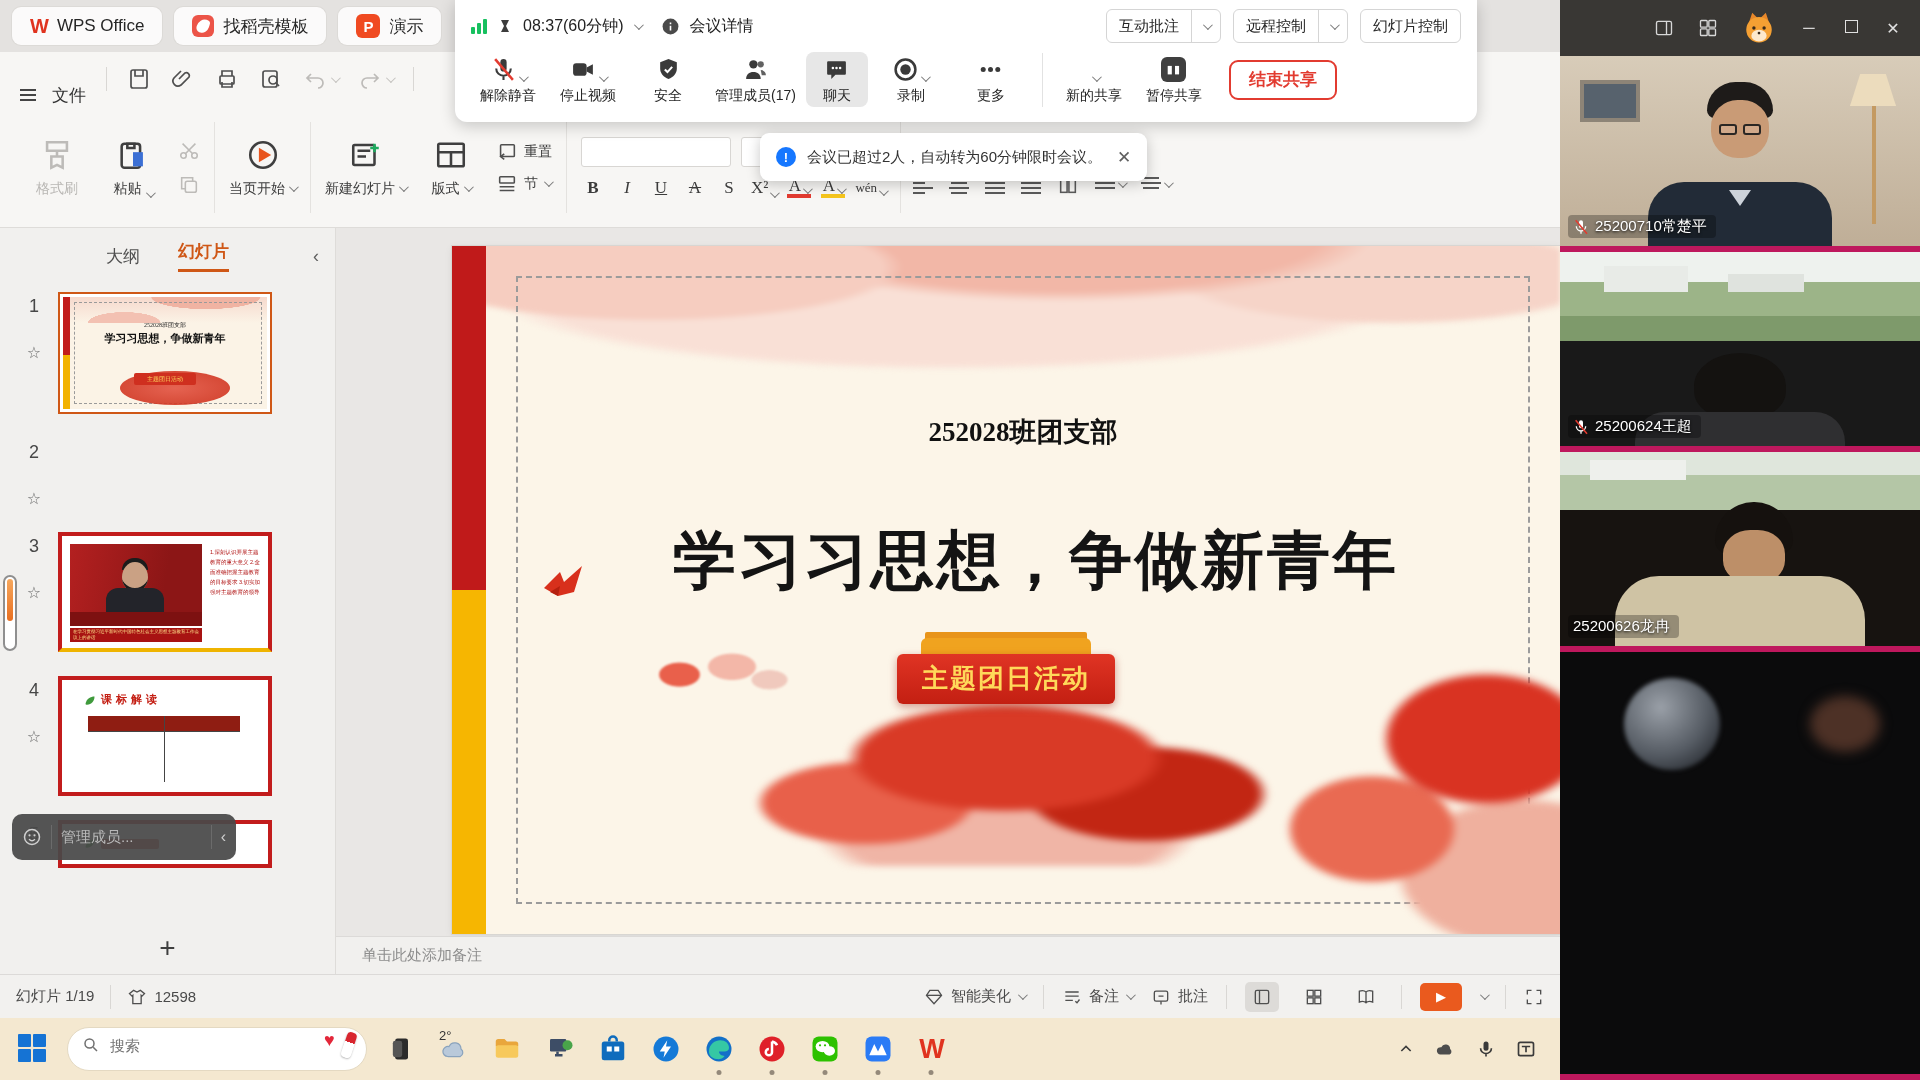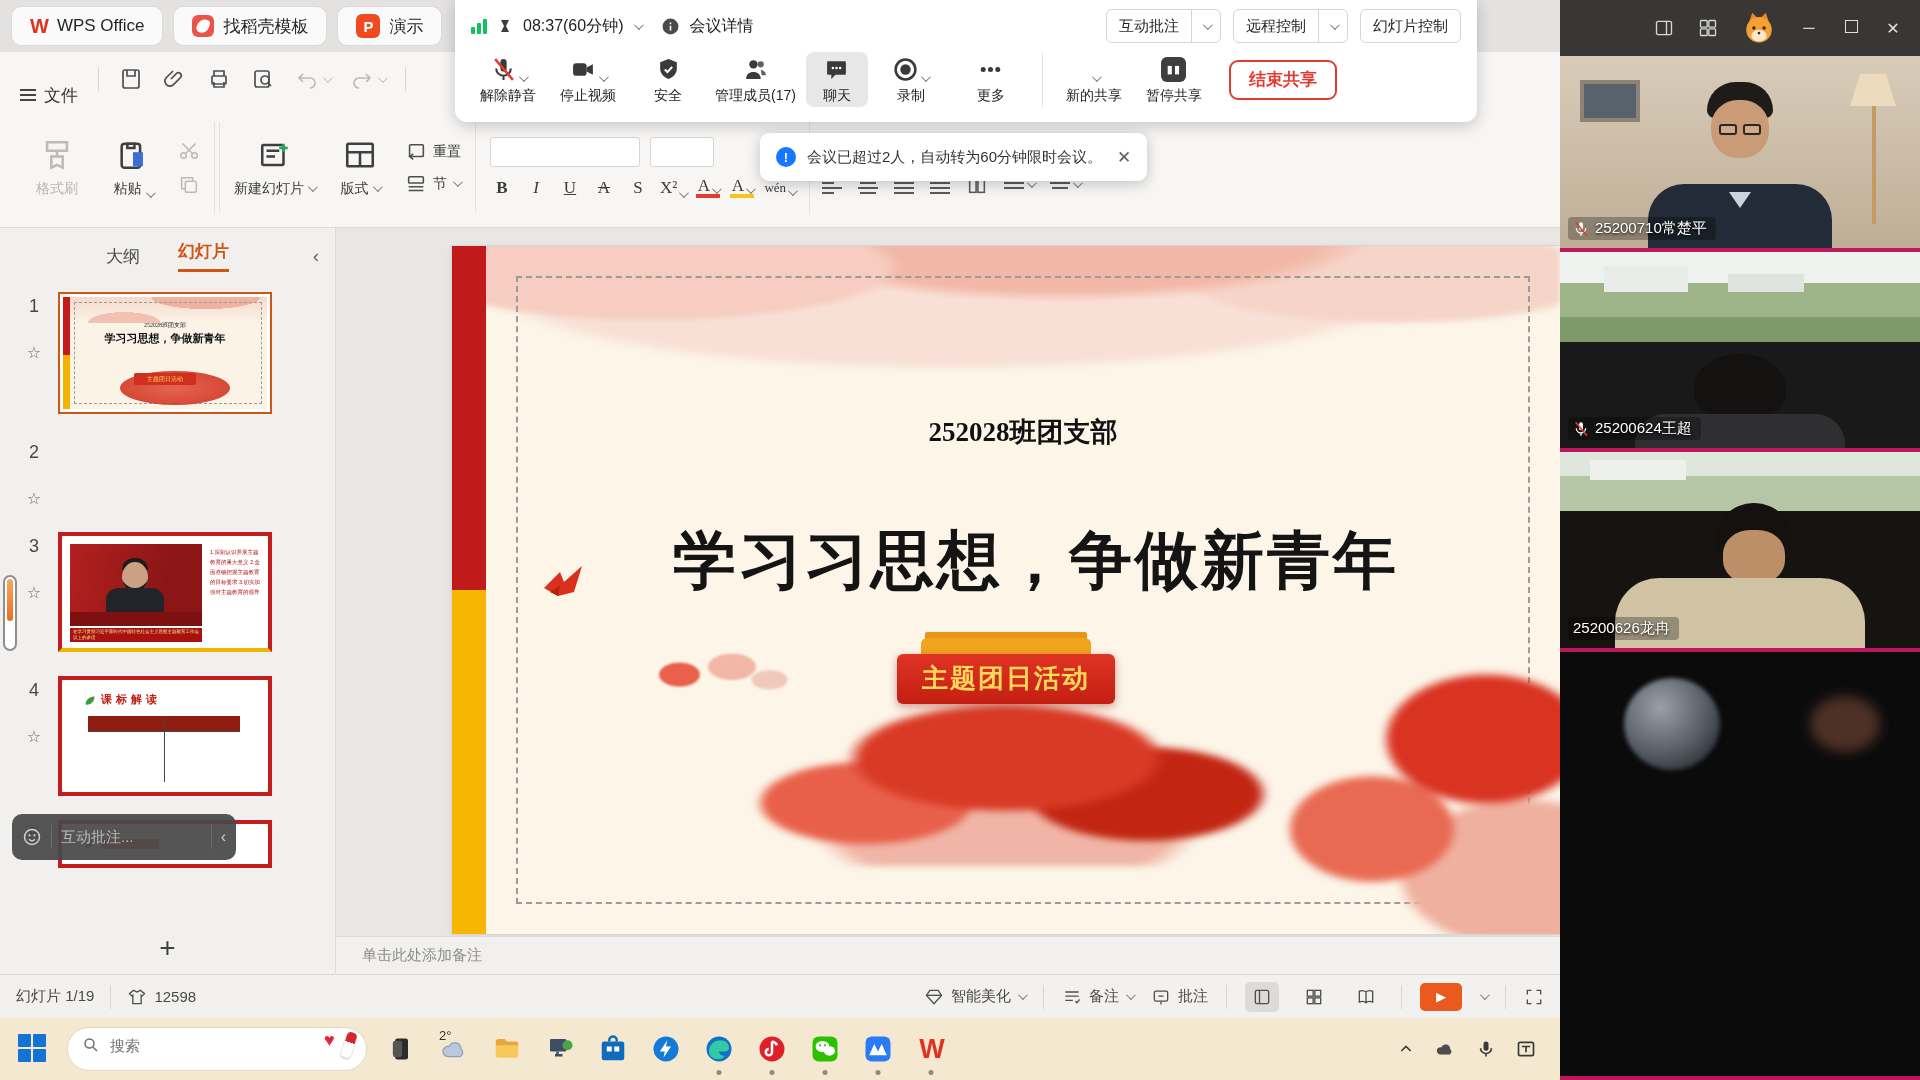--- a/index.html
+++ b/index.html
@@ -19,21 +19,21 @@
   .wlogo { color:#e0331f; font-weight:bold; font-size:20px; letter-spacing:-1px; }
   .docer-ic { width:22px; height:22px; border-radius:6px; background:#ec5448; position:relative; }
   .docer-ic::after { content:""; position:absolute; left:5px; top:4px; width:12px; height:14px;
     background:#fff; border-radius:70% 30% 60% 40%; transform:rotate(18deg); }
   .p-ic { width:24px; height:24px; border-radius:6px; background:#f04a21; color:#fff;
     font-weight:bold; font-size:15px; display:flex; align-items:center; justify-content:center; }
 
   
   .quickbar { height:54px; background:#f7f6f4; display:flex; align-items:center; gap:20px;
     padding-left:20px; font-size:17px; color:#333; flex:none; }
-  .menu-file { display:flex; align-items:center; gap:8px;margin-top:32px; }
+  .menu-file { display:flex; align-items:center; gap:16px;margin-top:32px; }
   .ham { display:inline-block; width:16px; }
   .ham i { display:block; height:2px; background:#444; margin:3px 0; }
   .vdiv { width:1px; height:24px; background:#d9d7d4; }
   .qico { width:24px; height:24px; stroke:#4f4f4f; fill:none; stroke-width:1.7; }
   .qico.dis { stroke:#bdbbb8; }
   .chv { width:7px; height:7px; border-right:1.7px solid #7a7a7a; border-bottom:1.7px solid #7a7a7a;
     display:inline-block; transform:rotate(45deg) translateY(-2px); }
   .chv.dis { border-color:#c4c2bf; }
 
   
@@ -293,21 +293,21 @@
   .phico { width:20px; height:20px; stroke:#d8d8d8; fill:none; stroke-width:1.6; }
   .fox { width:34px; height:34px; }
   .winbtn { color:#e0e0e0; font-size:16px; width:18px; text-align:center; }
   .maxbox { width:13px; height:13px; border:1.6px solid #e0e0e0; display:inline-block; }
   .p-speaking { height:60px; background:#4b4845; display:flex; align-items:center; gap:10px;
     padding:0 14px; color:#d8d6d4; font-size:16px; position:relative; flex:none; overflow:hidden; }
   .minithumbs { position:absolute; right:-14px; top:7px; display:flex; gap:6px; }
   .minithumbs i { width:42px; height:46px; border-radius:8px; display:block;
     background:linear-gradient(140deg,#7f93a8,#3d4c5c); border:1px solid #666; }
   .tiles { flex:1; display:flex; flex-direction:column; min-height:0; }
-  .tile { position:relative; overflow:hidden; border-bottom:4px solid #be185d; flex:none;padding-left:8px; }
+  .tile { position:relative; overflow:hidden; border-bottom:6px solid #be185d; flex:none;padding-left:8px; }
   .nametag { position:absolute; left:8px; bottom:8px; display:flex; align-items:center; gap:6px;
     color:#fff; font-size:15px; text-shadow:0 1px 3px #000; background:rgba(0,0,0,.28);
     padding:2px 9px 2px 5px; border-radius:4px; z-index:5; }
   .micmuted { width:16px; height:16px; }
 
   
   .sc1 { position:absolute; inset:0; background:linear-gradient(180deg,#d8ccb9,#bfae97); }
   .sc1 .art { position:absolute; left:20px; top:24px; width:60px; height:42px; background:#57626d;
     border:4px solid #8d8477; }
   .sc1 .pole { position:absolute; right:44px; top:48px; width:4px; height:120px; background:#c49a62; }
@@ -468,20 +468,32 @@
               <circle cx="18" cy="17" r="3"></circle>
               <path d="M8 15L19 4M16 15L5 4"></path>
             </svg>
           <svg class="smico" viewBox="0 0 24 24">
             <rect x="8" y="8" width="12" height="12" rx="2"></rect>
               <path d="M16 8V4H4v12h4"></path>
             </svg>
         </div>
       </div>
       <div class="rdiv"></div>
+      <div class="rgroup">
+        <div class="rbtn">
+          <svg class="rico" viewBox="0 0 24 24">
+            <circle cx="12" cy="12" r="9"></circle>
+              <path d="M10 8.5v7l6-3.5z" fill="#e8551e" stroke="#e8551e"></path>
+            </svg>
+          <span style="display:flex;align-items:center;gap:4px;">
+            <span>当页开始</span>
+            <span class="chv"></span>
+            </span>
+        </div>
+      </div>
       <div class="rdiv"></div>
       <div class="rgroup">
         <div class="rbtn">
           <svg class="rico" viewBox="0 0 24 24">
             <rect x="3" y="5" width="15" height="14" rx="1"></rect>
               <path d="M6 9h9M6 13h6"></path>
             <path d="M18 4v6M15 7h6" stroke="#1daa5e"></path>
             </svg>
           <span style="display:flex;align-items:center;gap:4px;">
             <span>新建幻灯片</span>
@@ -1074,21 +1086,21 @@
     </div>
 
     <div class="chatbubble">
       <svg width="20" height="20" viewBox="0 0 24 24">
         <circle cx="12" cy="12" r="9" fill="none" stroke="#cfcfcf" stroke-width="1.8"></circle>
         <circle cx="9" cy="10" r="1.3" fill="#cfcfcf"></circle>
           <circle cx="15" cy="10" r="1.3" fill="#cfcfcf"></circle>
         <path d="M8.5 14.5c1 1.3 2.2 2 3.5 2s2.5-.7 3.5-2" fill="none" stroke="#cfcfcf" stroke-width="1.8"></path>
         </svg>
       <span class="cb-div"></span>
-      <span class="ph">互动批注...</span>
+      <span class="ph">管理成员...</span>
       <span class="cb-div"></span>
       <span class="back">‹</span>
     </div>
   </div>
 
   <div class="panel">
     <div class="p-head">
       <svg class="phico" viewBox="0 0 24 24">
         <rect x="3" y="4" width="18" height="16" rx="2"></rect>
           <path d="M15 4v16"></path>

